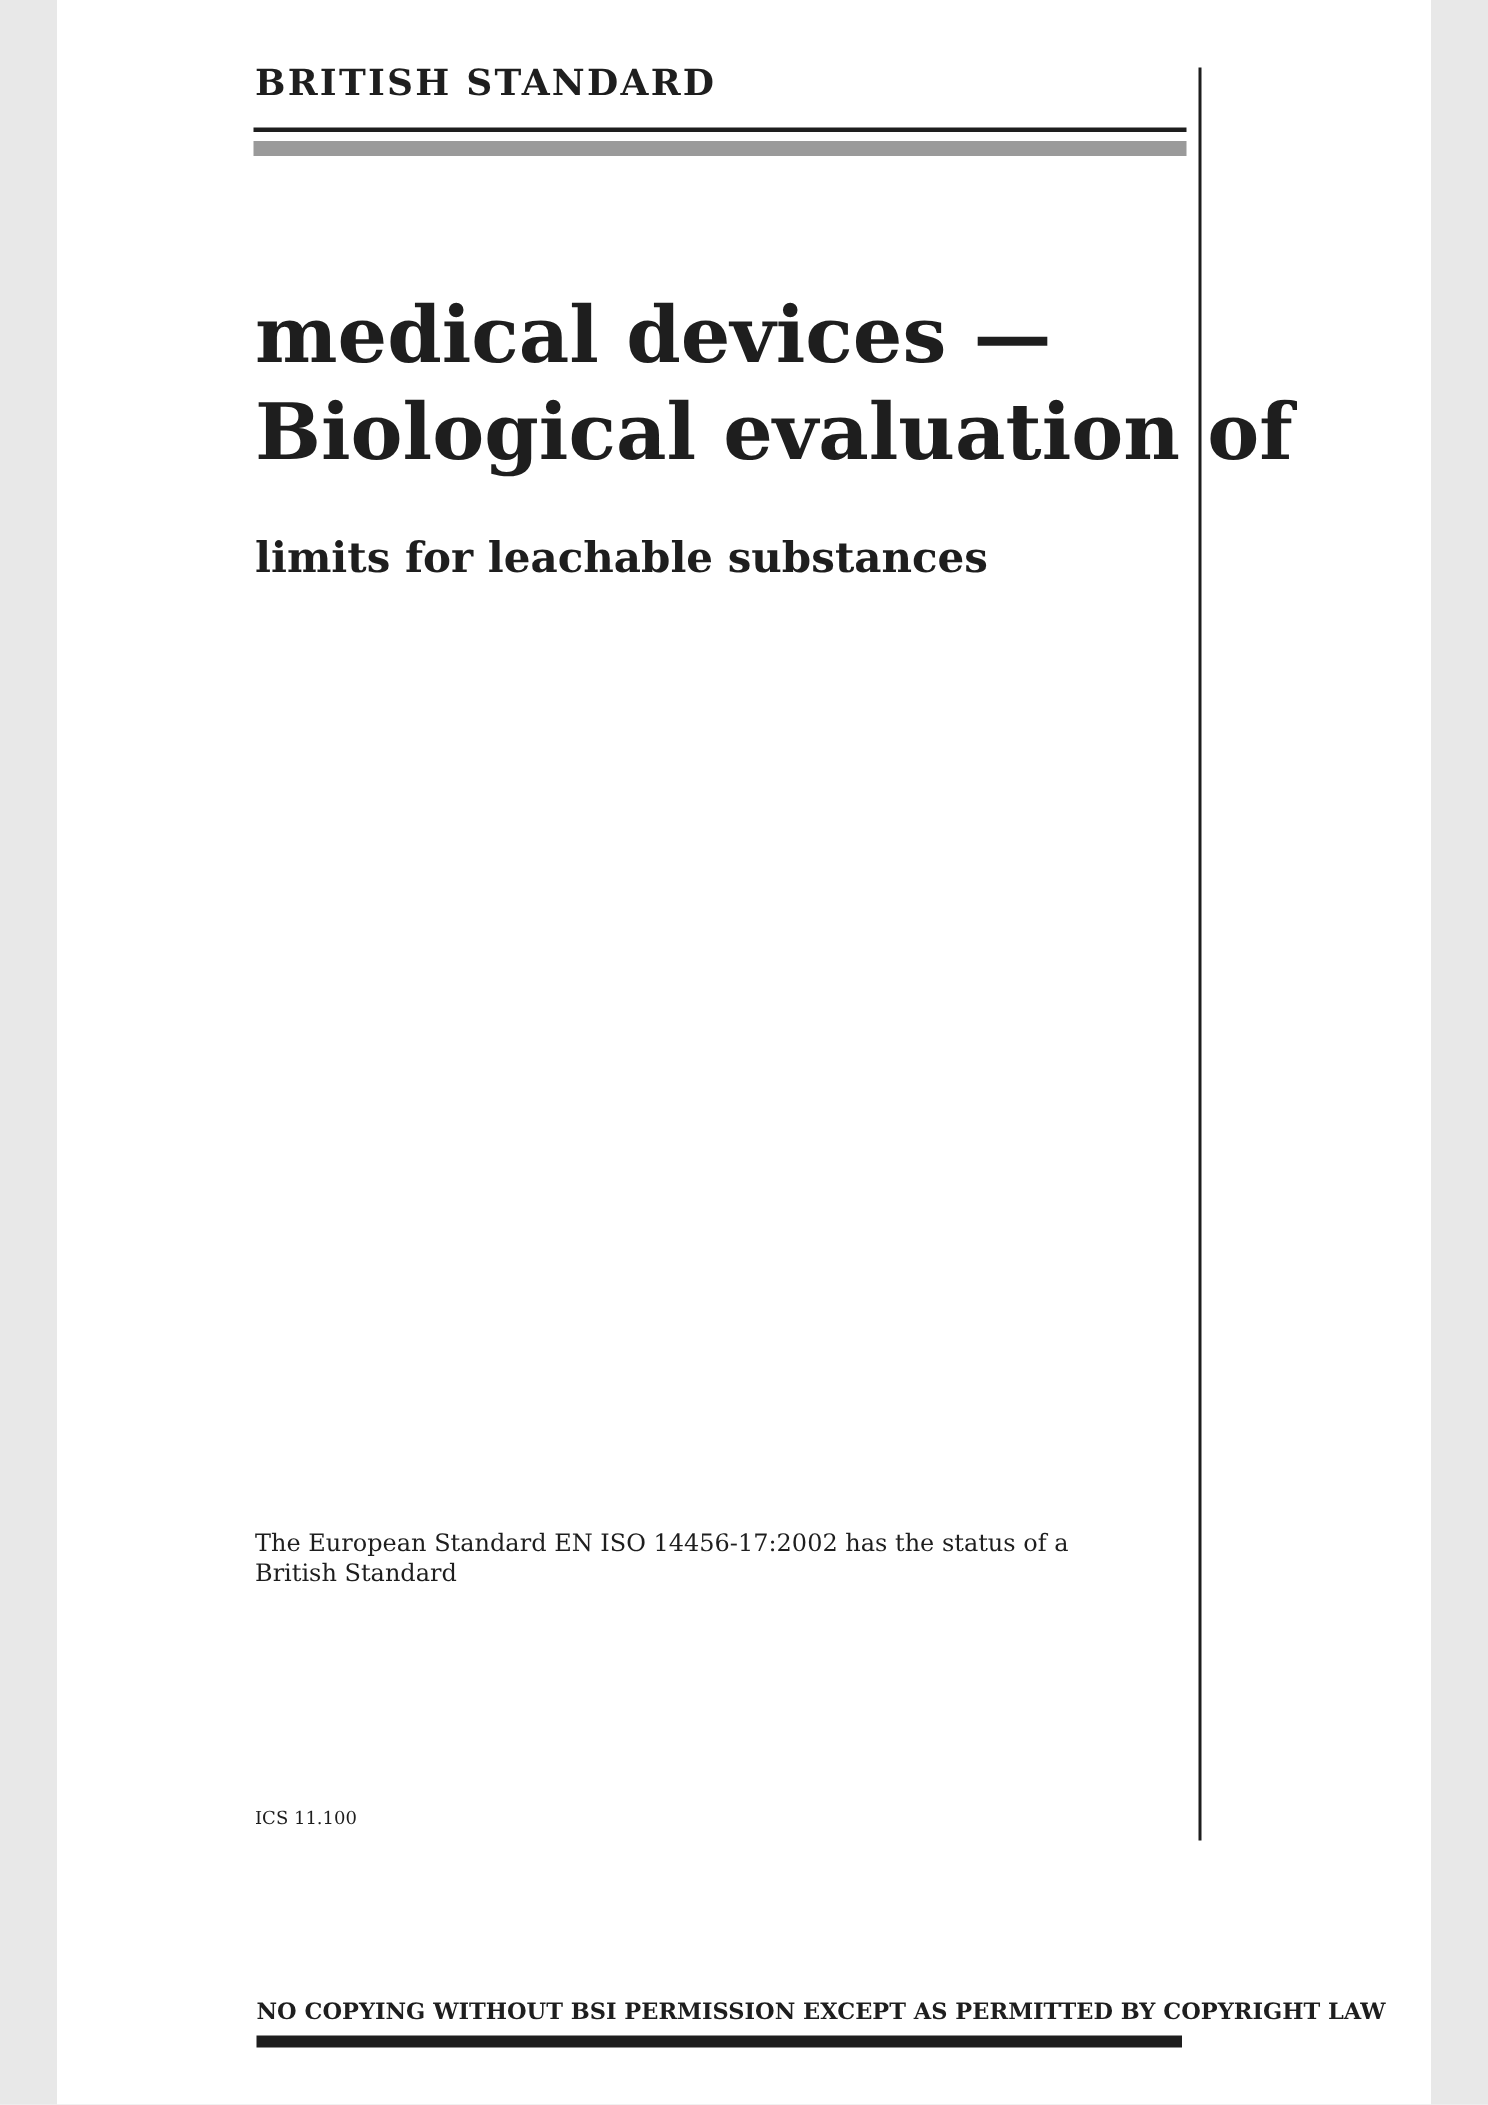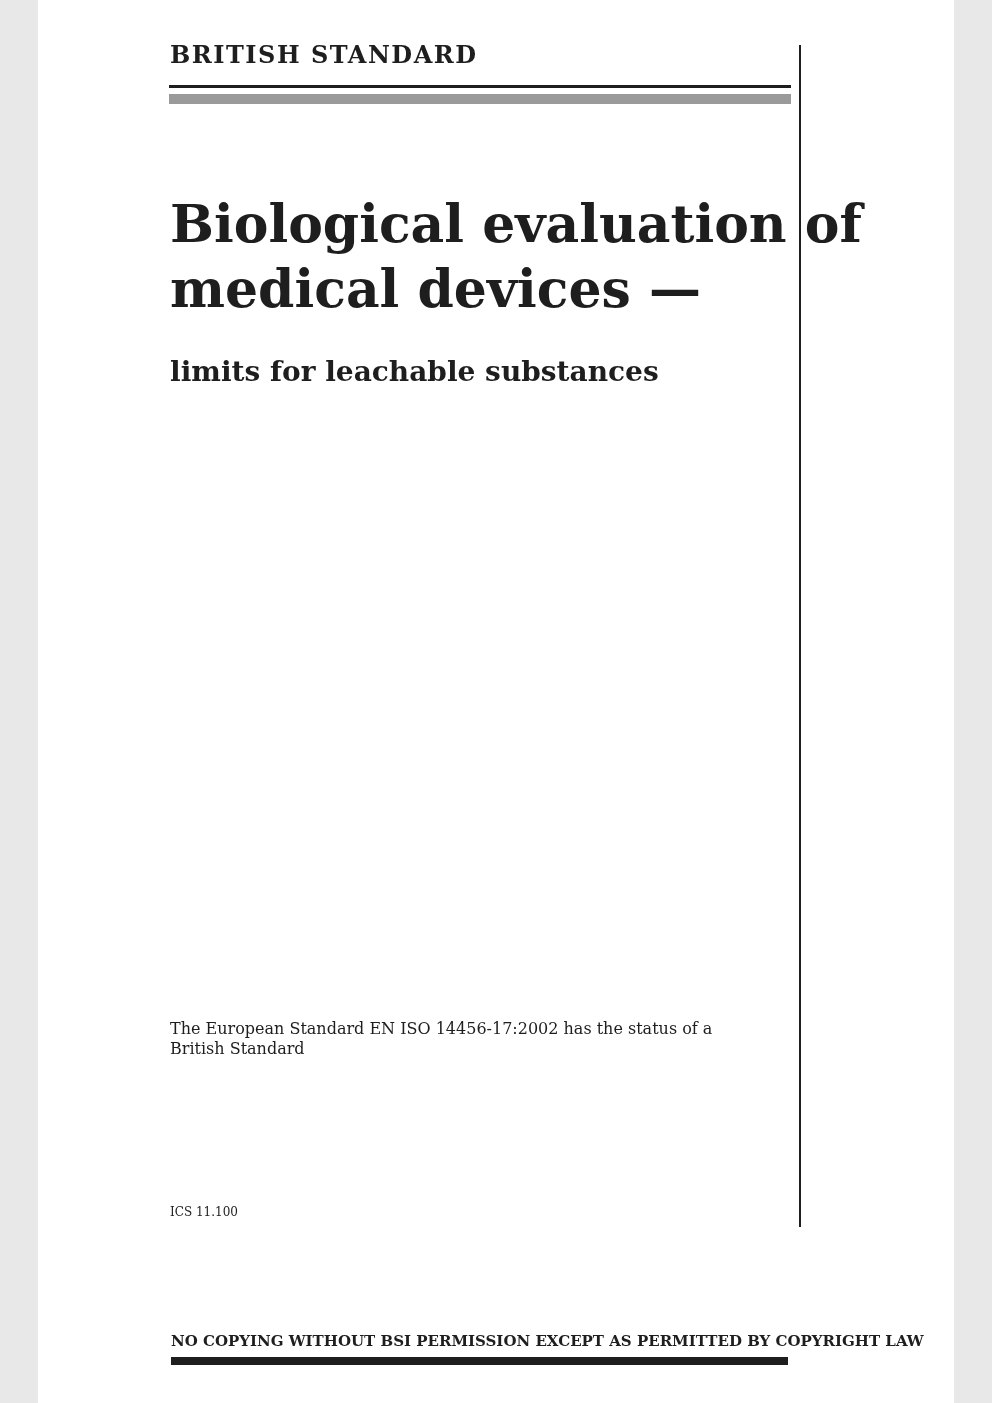--- a/index.html
+++ b/index.html
@@ -75,22 +75,22 @@
 <div class="page">
 
   <div class="standard-label">BRITISH STANDARD</div>
   <div class="rule-black"></div>
   <div class="rule-gray"></div>
 
 
   <div class="divider-v"></div>
 
   <h1 class="title">
+    <div class="t-line">medical devices —</div>
     <div class="t-line">Biological evaluation of</div>
-    <div class="t-line">medical devices —</div>
   </h1>
 
   <h2 class="subtitle">
     <div class="t-line">limits for leachable substances</div>
   </h2>
 
   <div class="status-note">
     <div class="t-line">The European Standard EN ISO 14456-17:2002 has the status of a</div>
     <div class="t-line">British Standard</div>
   </div>

